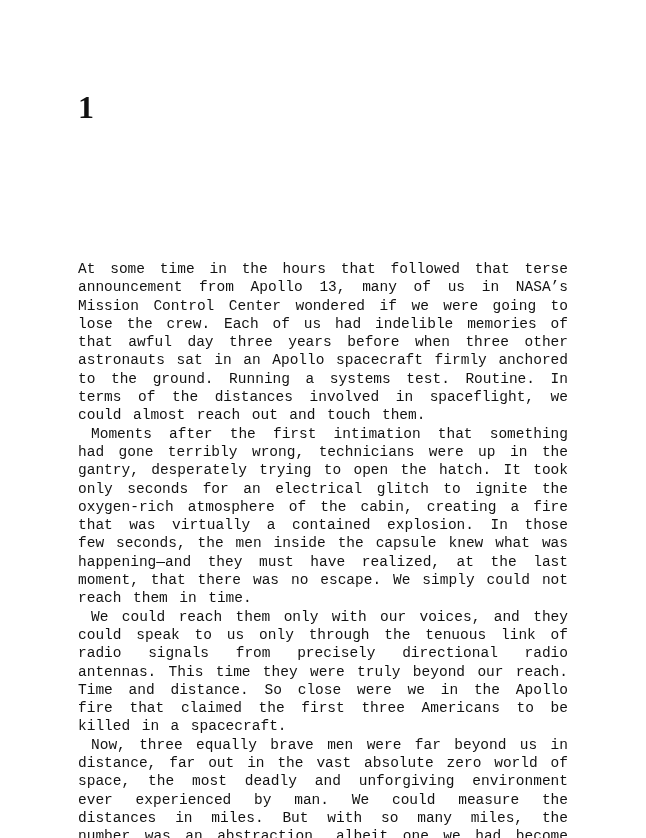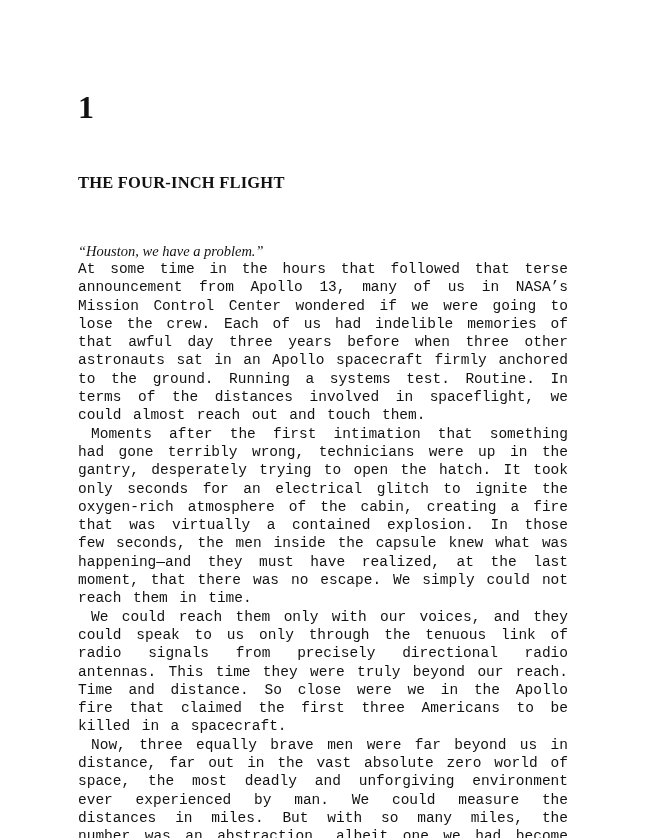--- a/index.html
+++ b/index.html
@@ -70,23 +70,21 @@
     text-indent: 0;
   }
 </style>
 </head>
 <body>
 
 <div class="page">
 
   <div class="chapter-number">1</div>
 
-  <h1 class="chapter-title" style="margin:0; font-size:16.5px;">THE FOUR-INCH FLIGHT</h1>
 
-  <div class="epigraph">“Houston, we have a problem.”</div>
 
   <div class="body-text">
     <p class="first">At some time in the hours that followed that terse announcement from Apollo 13, many of us in NASA’s Mission Control Center wondered if we were going to lose the crew. Each of us had indelible memories of that awful day three years before when three other astronauts sat in an Apollo spacecraft firmly anchored to the ground. Running a systems test. Routine. In terms of the distances involved in spaceflight, we could almost reach out and touch them.</p>
     <p>Moments after the first intimation that something had gone terribly wrong, technicians were up in the gantry, desperately trying to open the hatch. It took only seconds for an electrical glitch to ignite the oxygen-rich atmosphere of the cabin, creating a fire that was virtually a contained explosion. In those few seconds, the men inside the capsule knew what was happening—and they must have realized, at the last moment, that there was no escape. We simply could not reach them in time.</p>
     <p>We could reach them only with our voices, and they could speak to us only through the tenuous link of radio signals from precisely directional radio antennas. This time they were truly beyond our reach. Time and distance. So close were we in the Apollo fire that claimed the first three Americans to be killed in a spacecraft.</p>
     <p>Now, three equally brave men were far beyond us in distance, far out in the vast absolute zero world of space, the most deadly and unforgiving environment ever experienced by man. We could measure the distances in miles. But with so many miles, the number was an abstraction, albeit one we had become used to dealing with in matter-of-fact fashion.</p>
     <p>Now we were so far, so lose far, away.</p>
   </div>
 
 </div>

